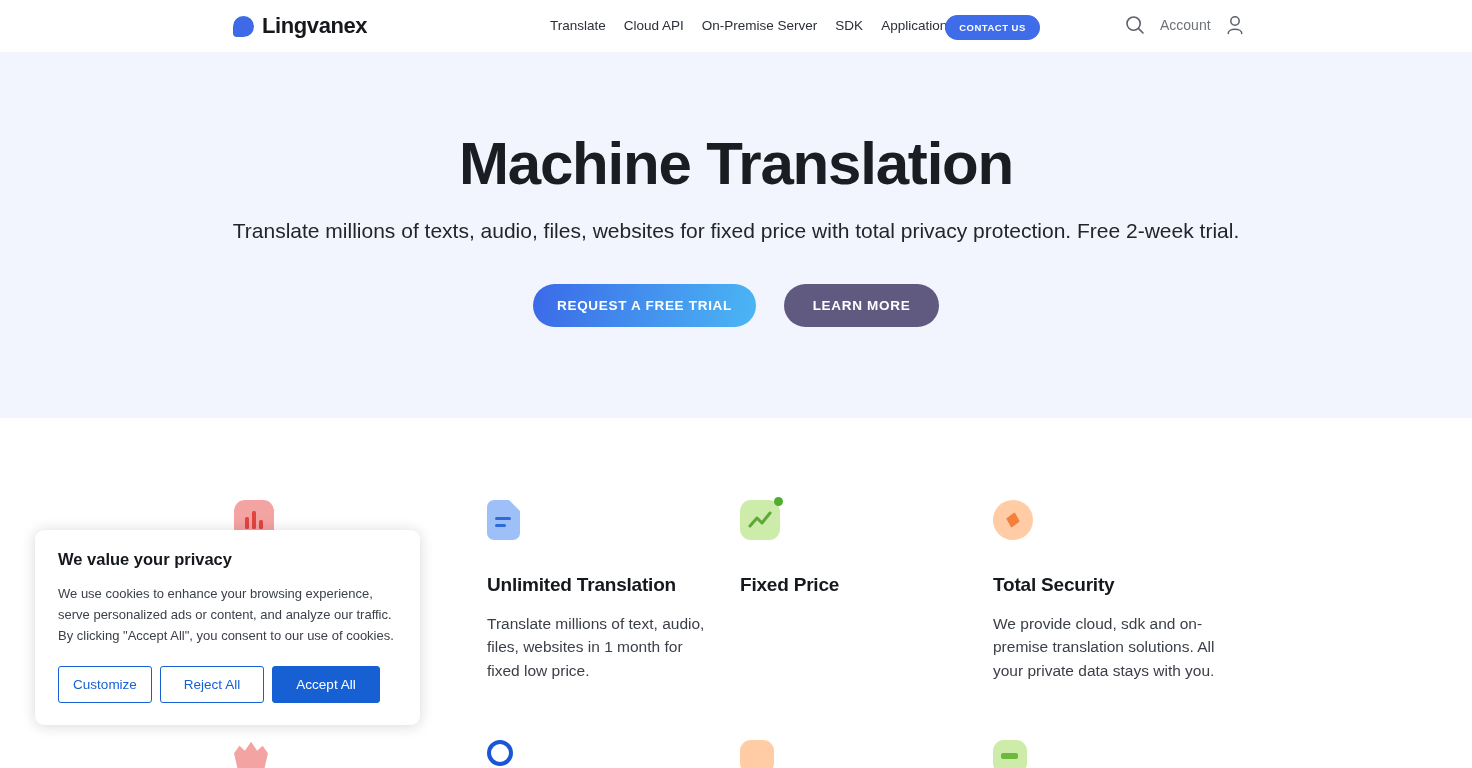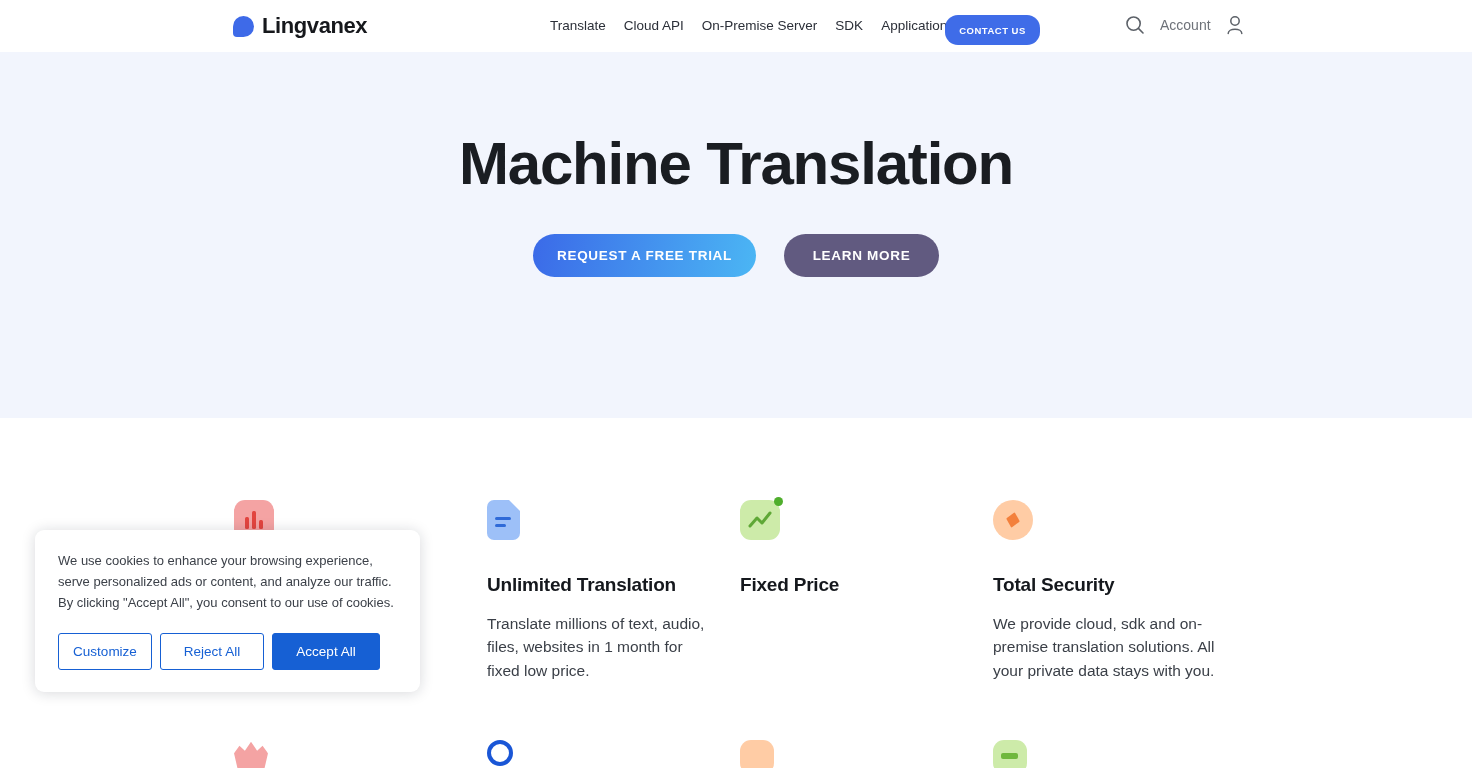--- a/index.html
+++ b/index.html
@@ -54,21 +54,21 @@
     display: inline-block;
     width: 0; height: 0;
     border-left: 4px solid transparent;
     border-right: 4px solid transparent;
     border-top: 4.5px solid #3b3f49;
     margin-top: 2px;
   }
   .contact-btn {
     position: absolute;
     left: 945px; top: 15px;
-    width: 95px; height: 30px;
+    width: 95px; height: 25px;
     background: #3f6ce8;
     color: #fff;
     border: none; border-radius: 13px;
     font-size: 9.5px; font-weight: 700;
     letter-spacing: 0.5px;
     font-family: "Liberation Sans", sans-serif;
     cursor: pointer;
   }
   .header-right {
     position: absolute;
@@ -266,20 +266,21 @@
       <svg width="20" height="22" viewBox="0 0 20 22" fill="none">
         <circle cx="10" cy="7" r="4.2" stroke="#5c6168" stroke-width="1.5"></circle>
         <path d="M3.2 19.5c0-2.6 3.1-4.2 6.8-4.2s6.8 1.6 6.8 4.2" stroke="#5c6168" stroke-width="1.5" stroke-linecap="round"></path>
       </svg>
     </span>
   </div>
 </div>
 
 <section class="hero">
   <h1>Machine Translation</h1>
+  <p class="hero-sub">Translate millions of texts, audio, files, websites for fixed price with total privacy protection. Free 2-week trial.</p>
   <div class="hero-actions">
     <button class="btn-primary">REQUEST A FREE TRIAL</button>
     <button class="btn-secondary">LEARN MORE</button>
   </div>
 </section>
 
 <section class="features">
 
   <div class="feature-row">
 
@@ -353,19 +354,20 @@
     </div>
     <div class="feature-card">
       <div class="row2-icon">
         <div class="ic-green-sq"></div>
       </div>
     </div>
   </div>
 </section>
 
 <div class="cookie-dialog">
+  <div class="cookie-title">We value your privacy</div>
   <div class="cookie-body">We use cookies to enhance your browsing experience, serve personalized ads or content, and analyze our traffic. By clicking "Accept All", you consent to our use of cookies.</div>
   <div class="cookie-actions">
     <button class="ck-btn ck-outline ck-w1">Customize</button>
     <button class="ck-btn ck-outline ck-w2">Reject All</button>
     <button class="ck-btn ck-filled ck-w3">Accept All</button>
   </div>
 </div>
 
 </body></html>

